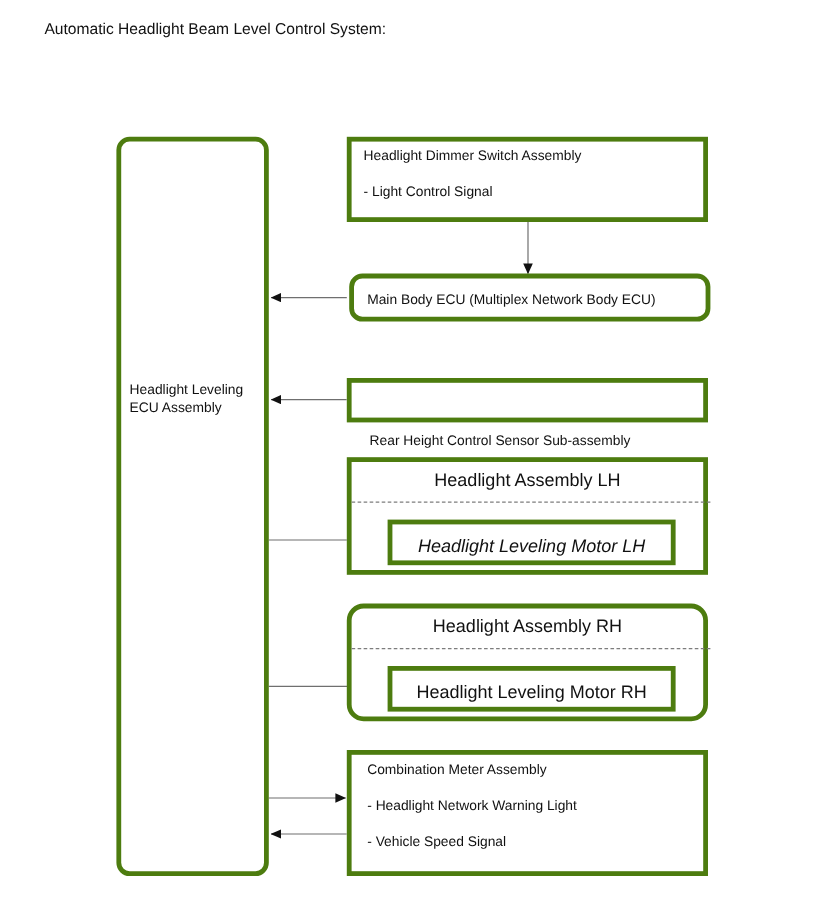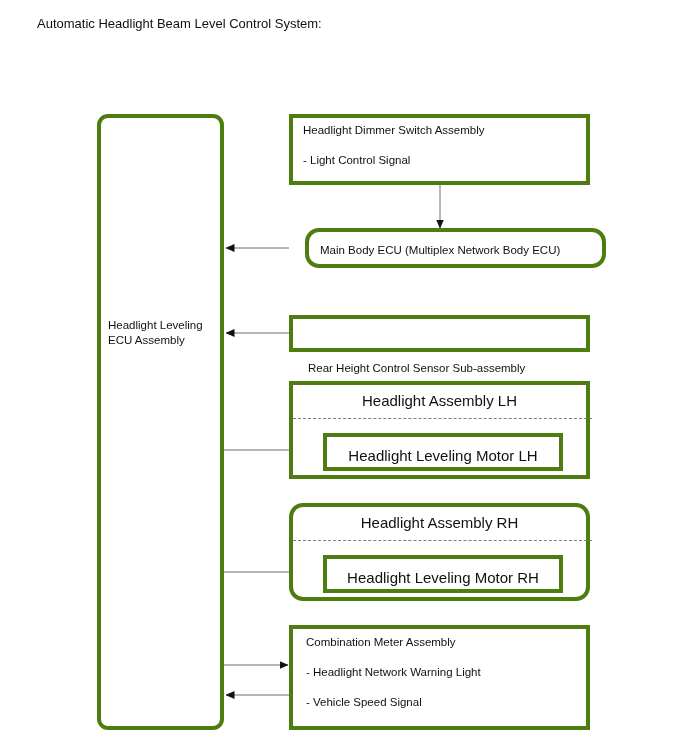--- a/index.html
+++ b/index.html
@@ -119,32 +119,32 @@
   <div class="box rounded" style="left:97px; top:114px; width:127px; height:616px;">
     <div class="box-text" style="left:7px; top:200px;">Headlight Leveling</div>
     <div class="box-text" style="left:7px; top:215px;">ECU Assembly</div>
   </div>
 
   <div class="box" style="left:289px; top:114px; width:301px; height:71px;">
     <div class="box-text" style="left:10px; top:5px;">Headlight Dimmer Switch Assembly</div>
     <div class="box-text" style="left:10px; top:35px;">- Light Control Signal</div>
   </div>
 
-  <div class="box rounded" style="left:305px; top:228px; width:301px; height:40px;border-radius:14px;">
+  <div class="box rounded" style="left:291px; top:228px; width:301px; height:40px;">
     <div class="box-text" style="left:11px; top:11px;">Main Body ECU (Multiplex Network Body ECU)</div>
   </div>
 
   <div class="box" style="left:289px; top:315px; width:301px; height:37px;">
     <div class="box-text" style="left:15px; top:10px;margin-top:32px;">Rear Height Control Sensor Sub-assembly</div>
   </div>
 
   <div class="box" style="left:289px; top:381px; width:301px; height:98px;">
     <div class="centered-text" style="top:7px;">Headlight Assembly LH</div>
     <div class="dashed-sep" style="left:0px; top:33px; width:299px;"></div>
-    <div class="box" style="left:30px; top:48px; width:240px; height:38px;">
+    <div class="box" style="left:30px; top:48px; width:240px; height:38px;font-style:italic;">
       <div class="centered-text" style="top:10px;">Headlight Leveling Motor LH</div>
     </div>
   </div>
 
   <div class="box" style="left:289px; top:503px; width:301px; height:98px;border-radius:14px;">
     <div class="centered-text" style="top:7px;">Headlight Assembly RH</div>
     <div class="dashed-sep" style="left:0px; top:33px; width:299px;"></div>
     <div class="box" style="left:30px; top:48px; width:240px; height:38px;">
       <div class="centered-text" style="top:10px;">Headlight Leveling Motor RH</div>
     </div>

